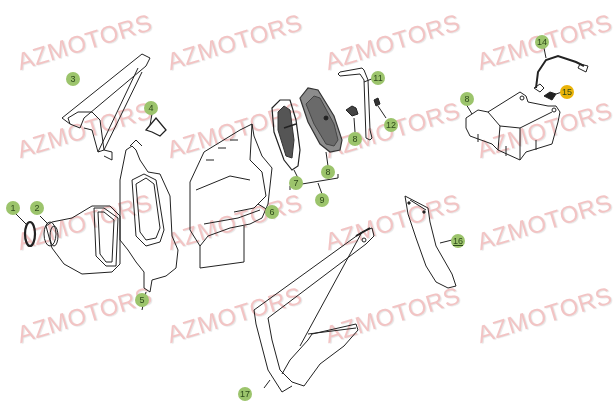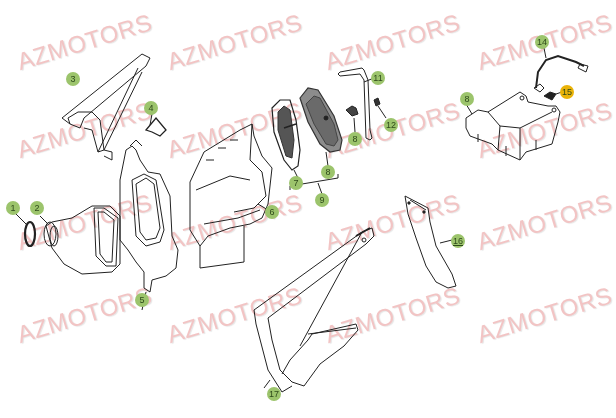--- a/index.html
+++ b/index.html
@@ -163,15 +163,15 @@
       <div class="callout" style="left: 289px; top: 176px; background: rgb(156, 196, 108);">7</div>
       <div class="callout" style="left: 321px; top: 165px; background: rgb(156, 196, 108);">8</div>
       <div class="callout" style="left: 315px; top: 193px; background: rgb(156, 196, 108);">9</div>
       <div class="callout" style="left: 348px; top: 132px; background: rgb(156, 196, 108);">8</div>
       <div class="callout" style="left: 371px; top: 71px; background: rgb(156, 196, 108);">11</div>
       <div class="callout" style="left: 384px; top: 118px; background: rgb(156, 196, 108); text-align: center;">12</div>
       <div class="callout" style="left: 460px; top: 92px; background: rgb(156, 196, 108);">8</div>
       <div class="callout" style="left: 535px; top: 35px; background: rgb(156, 196, 108);">14</div>
       <div class="callout" style="left: 560px; top: 85px; background: #eab308;">15</div>
       <div class="callout" style="left: 451px; top: 234px; background: rgb(156, 196, 108); text-decoration: underline;">16</div>
-      <div class="callout" style="left: 267px; top: 387px; background: rgb(156, 196, 108);">17</div>
+      <div class="callout" style="left: 238px; top: 387px; background: rgb(156, 196, 108);">17</div>
     </div>
 </div>
 
 </body></html>

